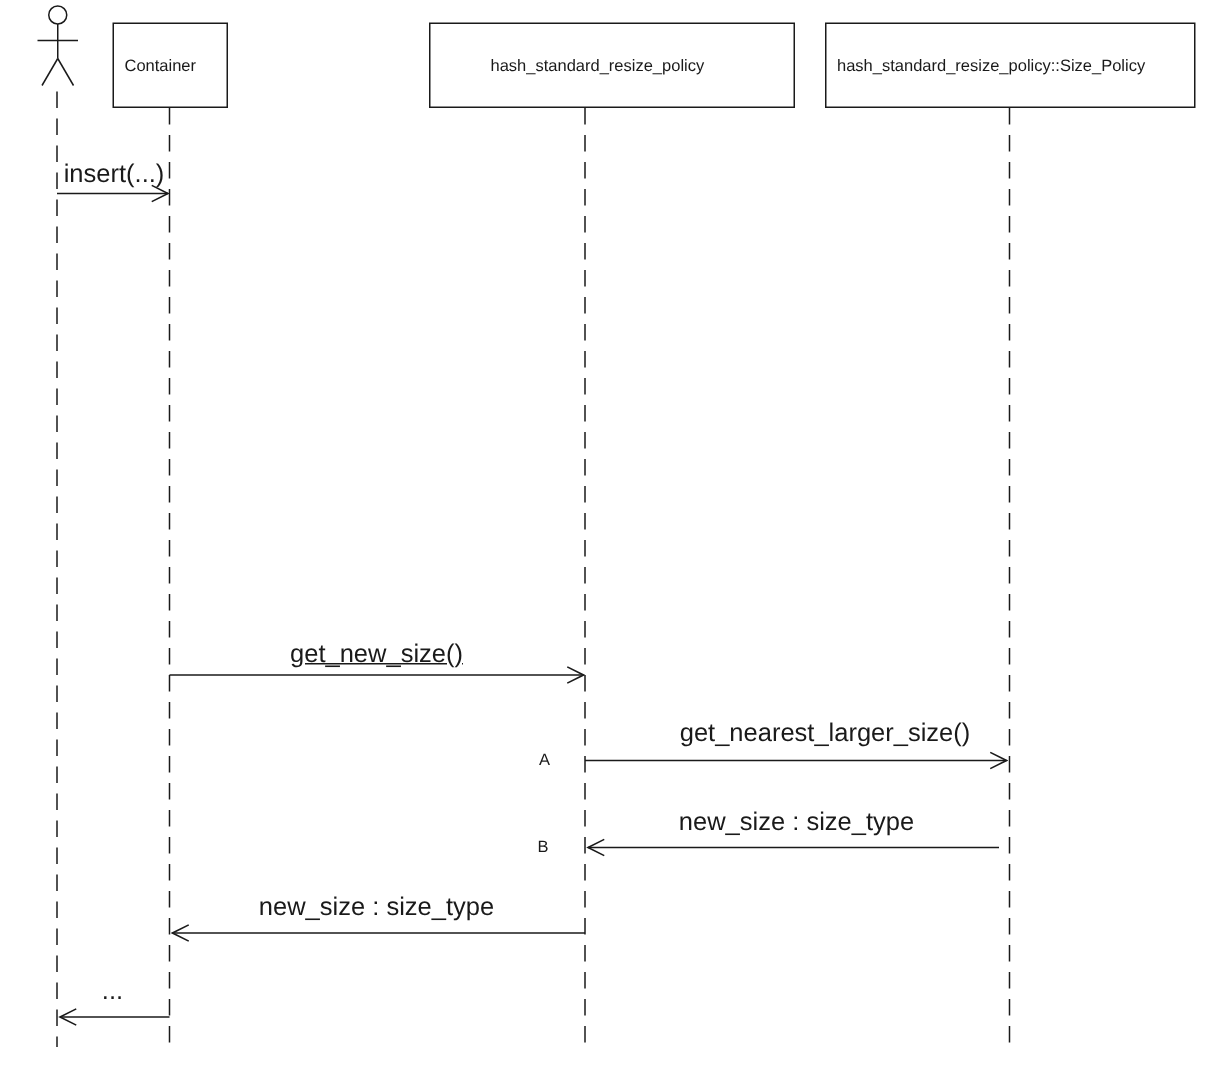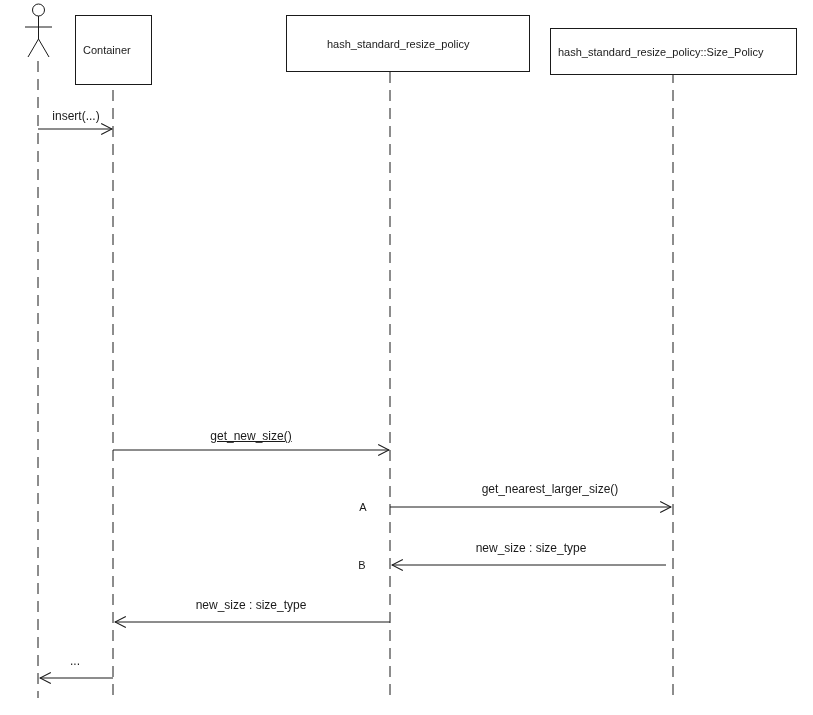--- a/index.html
+++ b/index.html
@@ -43,21 +43,21 @@
     background:var(--box-fill);
     display:flex;
     align-items:center;
     padding-left:7px;
     font-size:11px;
     white-space:nowrap;
   }
   .msg-label{
     position:absolute;
     transform:translateX(-50%);
-    font-size:12px;
+    font-size:17px;
     line-height:14px;
     white-space:nowrap;
   }
   .seq-marker{
     position:absolute;
     transform:translateX(-50%);
     font-size:11px;
     line-height:14px;
     white-space:nowrap;
   }
@@ -88,27 +88,27 @@
     <line class="lifeline" x1="673" y1="72" x2="673" y2="698"></line>
 
     <line class="stroke" x1="38" y1="129" x2="112" y2="129" marker-end="url(#arrowOpen)"></line>
     <line class="stroke" x1="113" y1="450" x2="389" y2="450" marker-end="url(#arrowOpen)"></line>
     <line class="stroke" x1="390" y1="507" x2="671" y2="507" marker-end="url(#arrowOpen)"></line>
     <line class="stroke" x1="666" y1="565" x2="392" y2="565" marker-end="url(#arrowOpen)"></line>
     <line class="stroke" x1="390" y1="622" x2="115" y2="622" marker-end="url(#arrowOpen)"></line>
     <line class="stroke" x1="113" y1="678" x2="40" y2="678" marker-end="url(#arrowOpen)"></line>
   </svg>
 
-  <div class="participant-box" style="left:75px;  top:15px; width:77px;  height:70px;">
+  <div class="participant-box" style="left:75px;  top:15px; width:77px;  height:57px;">
     <span>Container</span>
   </div>
   <div class="participant-box" style="left:286px; top:15px; width:244px; height:57px;padding-left:40px;">
     <span>hash_standard_resize_policy</span>
   </div>
-  <div class="participant-box" style="left:550px; top:15px; width:247px; height:47px;margin-top:13px;">
+  <div class="participant-box" style="left:550px; top:15px; width:247px; height:57px;">
     <span>hash_standard_resize_policy::Size_Policy</span>
   </div>
 
   <div class="msg-label" style="left:76px;  top:109px;">insert(...)</div>
   <div class="msg-label" style="left:251px; top:429px;text-decoration:underline;">get_new_size()</div>
   <div class="msg-label" style="left:550px; top:482px;">get_nearest_larger_size()</div>
   <div class="msg-label" style="left:531px; top:541px;">new_size : size_type</div>
   <div class="msg-label" style="left:251px; top:598px;">new_size : size_type</div>
   <div class="msg-label" style="left:75px;  top:654px;">...</div>
 

